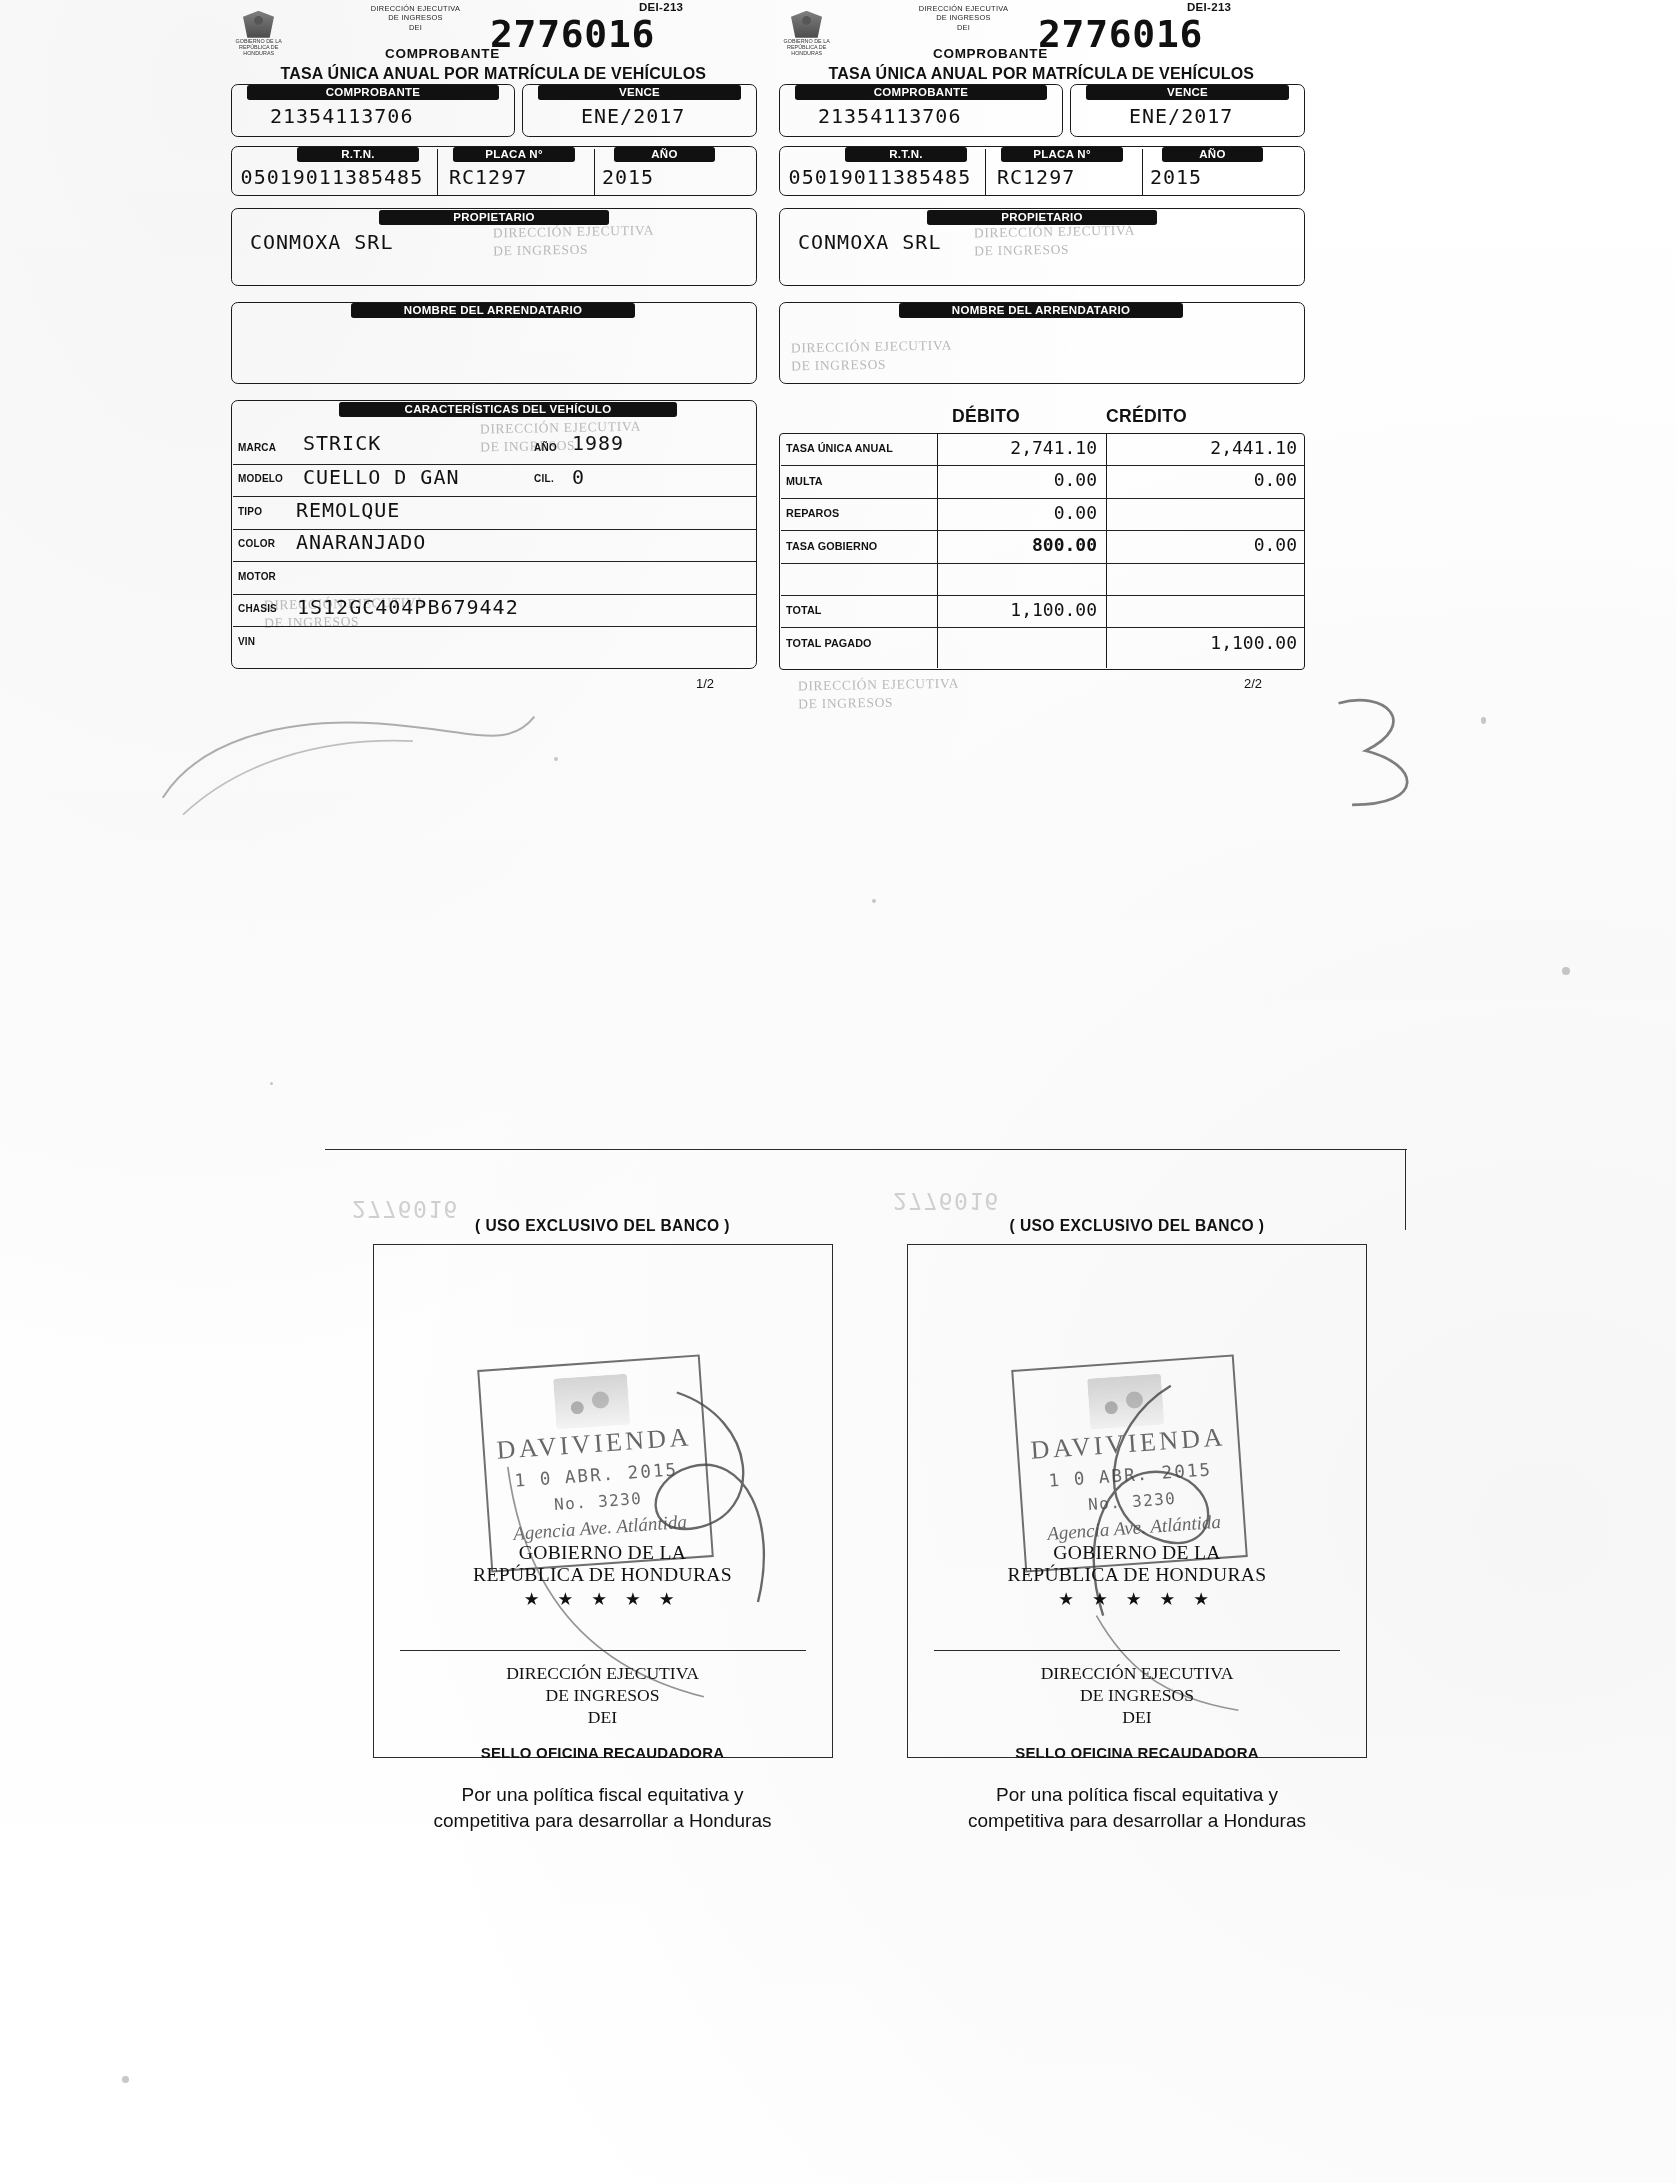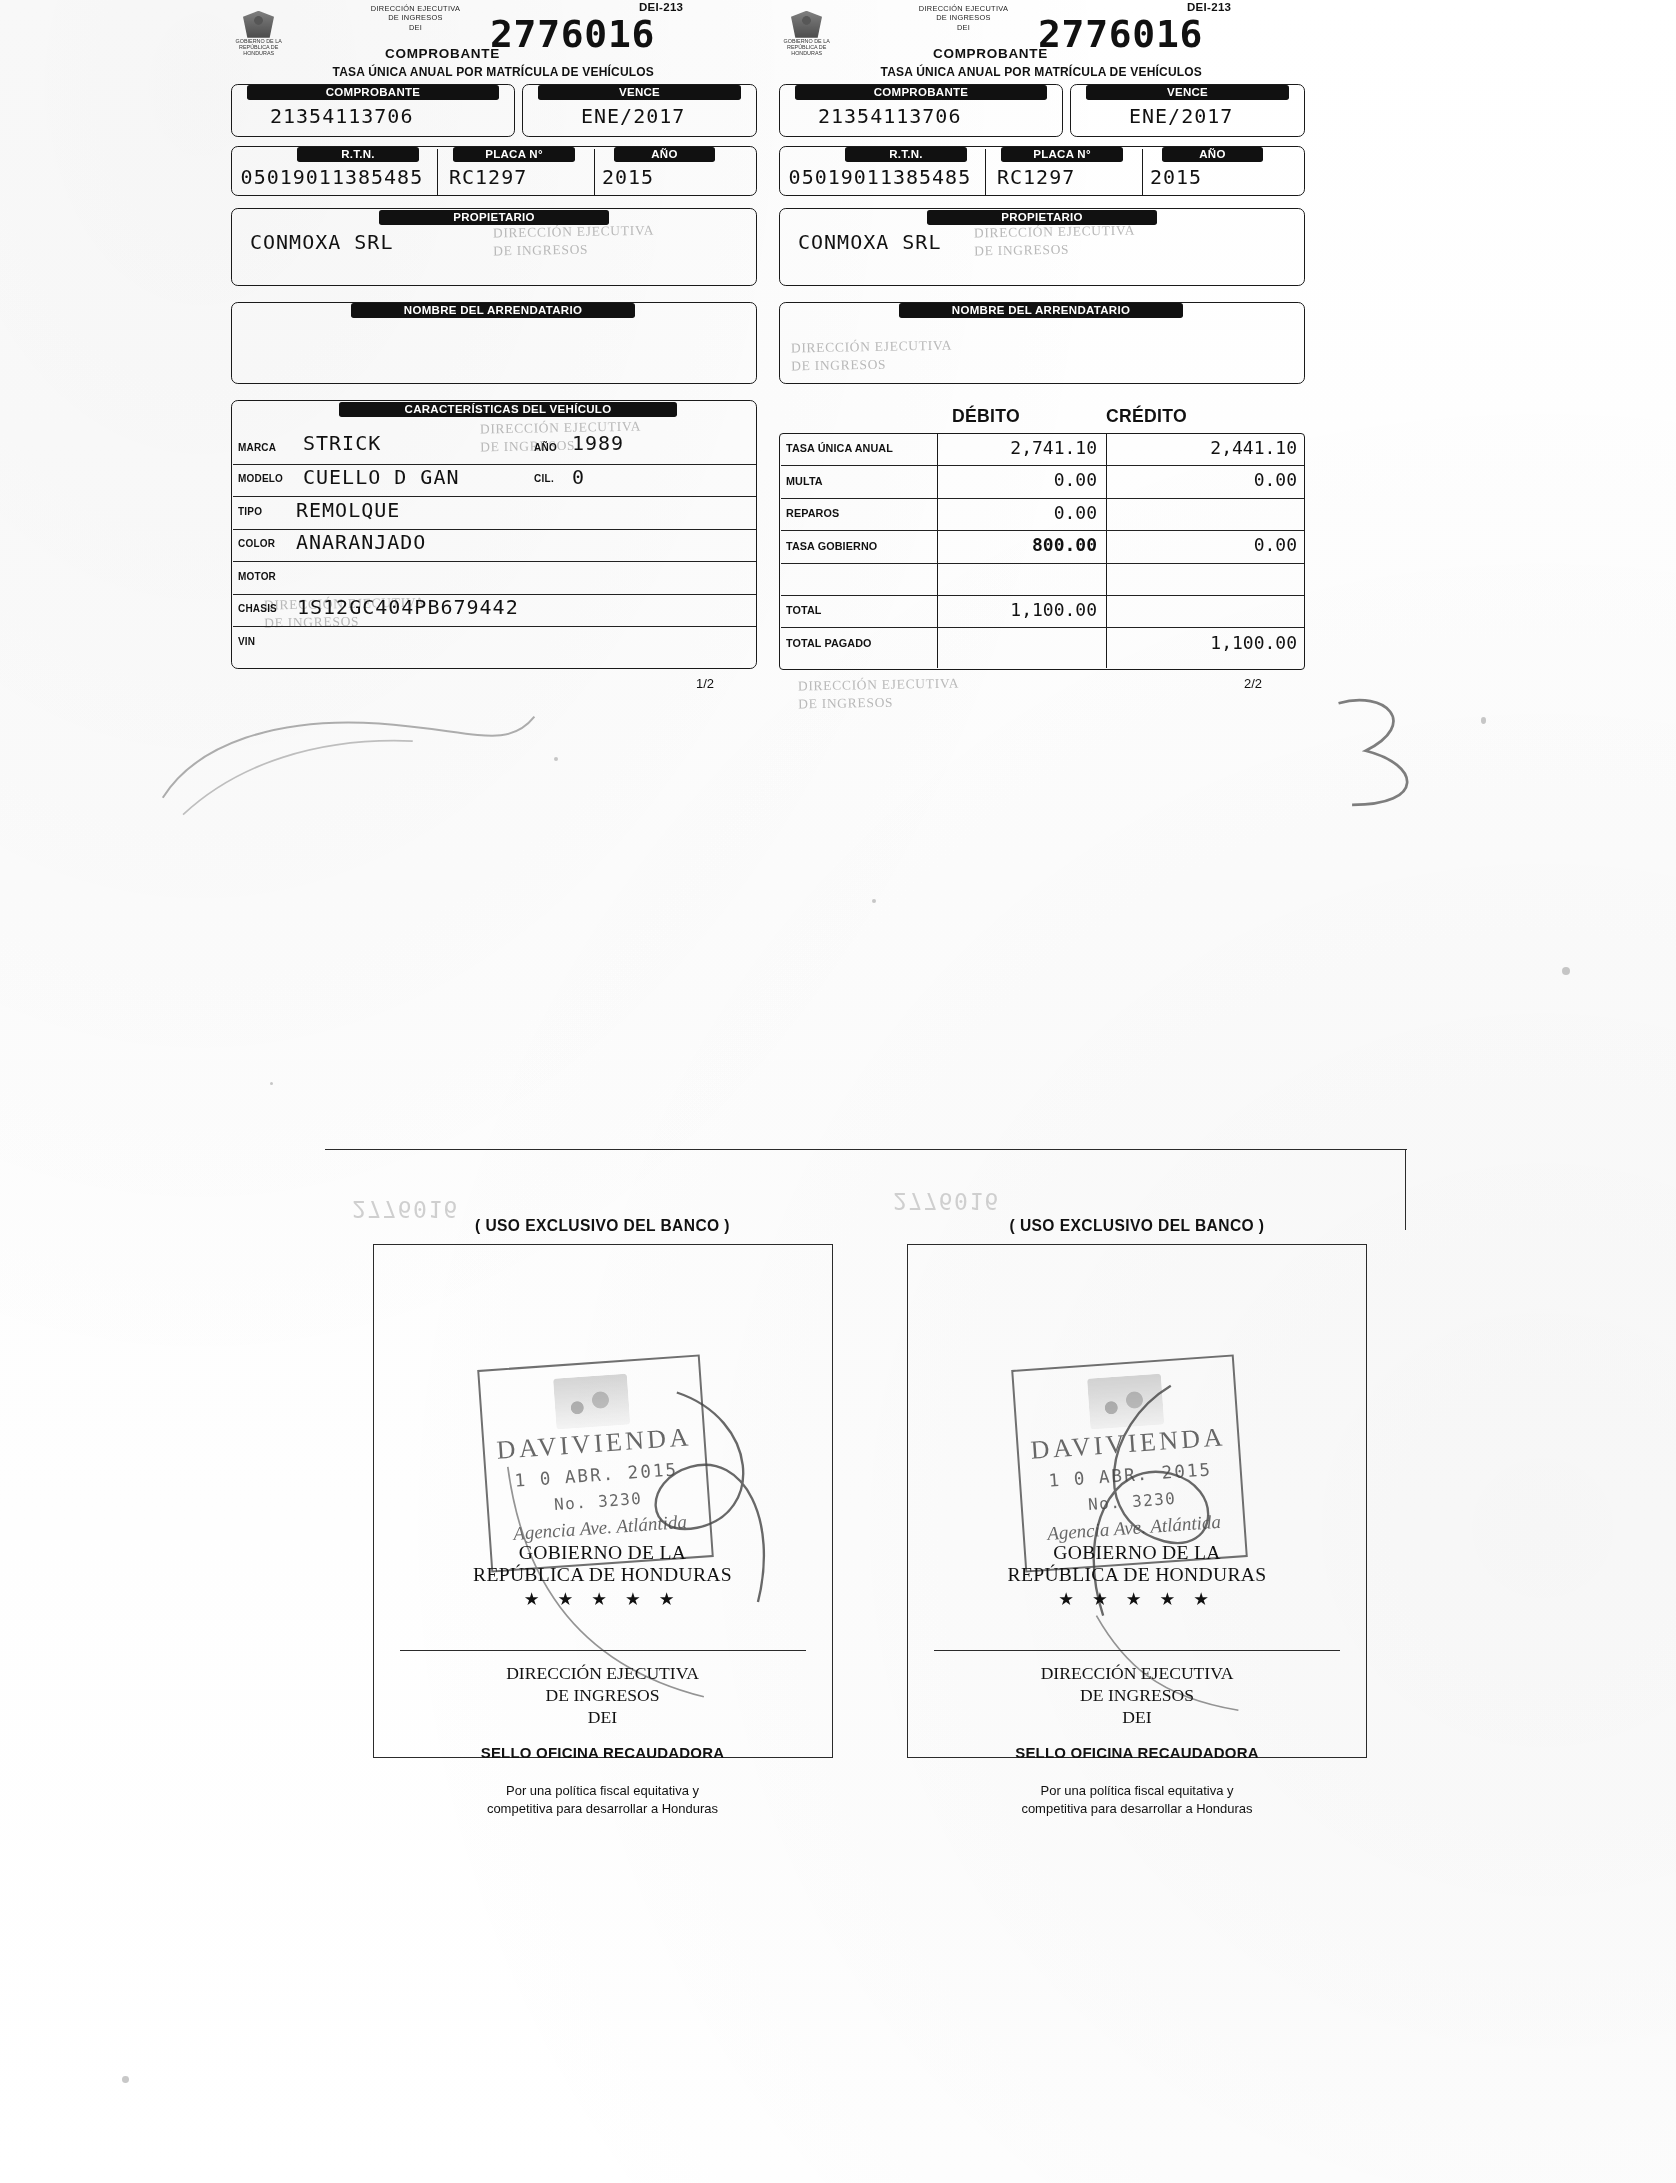--- a/index.html
+++ b/index.html
@@ -33,21 +33,21 @@
     opacity:.85;
   }
   .crest-cap{position:absolute;font-size:5.4px;text-align:center;width:62px;line-height:1.1;color:#333;}
   .dei-head{position:absolute;text-align:center;font-size:7.4px;line-height:1.25;color:#222;letter-spacing:0.3px;}
   .dei-code{position:absolute;font-size:11.5px;font-weight:700;letter-spacing:0.3px;}
   .folio{
     position:absolute;font-family:"DejaVu Sans Mono",monospace;
     font-size:38px;font-weight:700;letter-spacing:0.7px;color:#111;
   }
   .comprob-word{position:absolute;font-size:13.5px;font-weight:700;letter-spacing:0.7px;}
-  .title-line{position:absolute;font-size:12px;font-weight:700;letter-spacing:0.2px;text-align:center;}
+  .title-line{position:absolute;font-size:16px;font-weight:700;letter-spacing:0.2px;text-align:center;}
   .fieldval{position:absolute;font-family:"DejaVu Sans Mono",monospace;font-size:20px;letter-spacing:1px;color:#111;}
   .small-cap{position:absolute;font-size:10px;font-weight:700;letter-spacing:0.3px;}
   
   .vrow{position:absolute;border-top:1px solid #222;}
   .vlabel{position:absolute;font-size:10px;font-weight:700;letter-spacing:0.2px;}
   
   .amt-row-lbl{position:absolute;font-size:10.8px;font-weight:700;letter-spacing:0.1px;}
   .amt-val{position:absolute;font-family:"DejaVu Sans Mono",monospace;font-size:18px;text-align:right;}
   .amt-head{position:absolute;font-size:17.6px;font-weight:700;letter-spacing:0.3px;}
   .pagenum{position:absolute;font-size:13px;}
@@ -55,21 +55,21 @@
   .bank-wrap{position:absolute;left:325px;top:1149px;width:1109px;height:778px;}
   .bank-title{position:absolute;font-size:15.6px;font-weight:700;letter-spacing:0.4px;}
   .bank-box{position:absolute;border:1px solid #2b2b2b;box-sizing:border-box;}
   .gob{position:absolute;text-align:center;font-family:"Liberation Serif",serif;}
   .gob .l1{font-size:19.6px;letter-spacing:0.3px;}
   .gob .l2{font-size:19.6px;letter-spacing:0.3px;}
   .stars{font-size:17.6px;letter-spacing:6.8px;margin-top:2.7px;}
   .rule{position:absolute;height:1px;background:#2b2b2b;}
   .dei2{position:absolute;text-align:center;font-family:"Liberation Serif",serif;font-size:17.6px;line-height:1.25;}
   .sello{position:absolute;text-align:center;font-size:15px;font-weight:700;letter-spacing:0.2px;}
-  .slogan{position:absolute;text-align:center;font-size:13px;line-height:1.35;}
+  .slogan{position:absolute;text-align:center;font-size:19px;line-height:1.35;}
   
   .stamp{
     position:absolute;width:223px;height:203px;transform:rotate(-4deg);
     border:2px solid #3a3a3a;opacity:.72;box-sizing:border-box;
   }
   .stamp .sname{
     position:absolute;top:65px;left:0;width:100%;text-align:center;
     font-family:"Liberation Serif",serif;font-size:26px;letter-spacing:3.4px;color:#2f2f2f;
   }
   .stamp .sdate{

